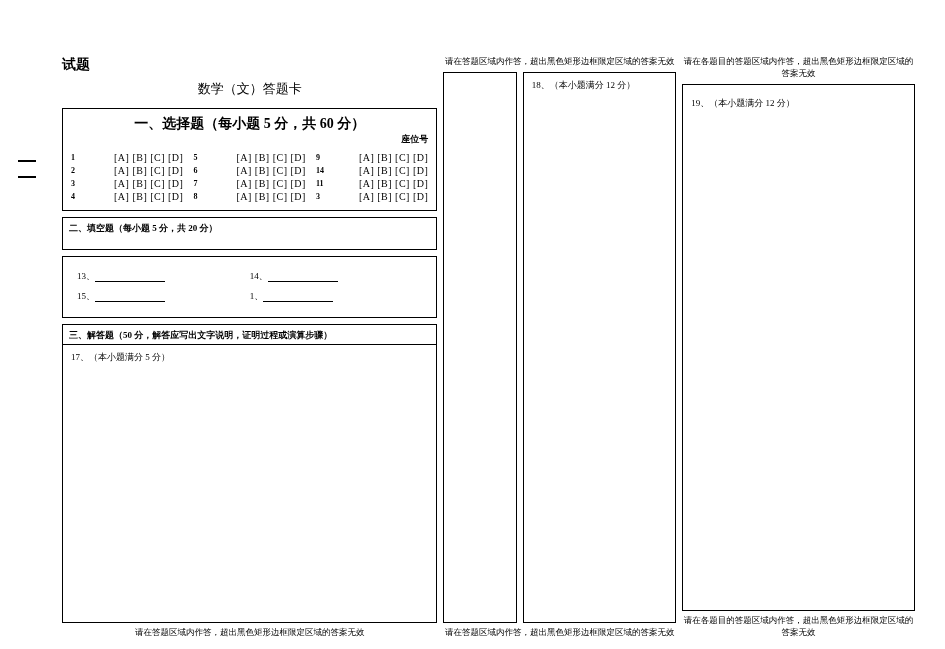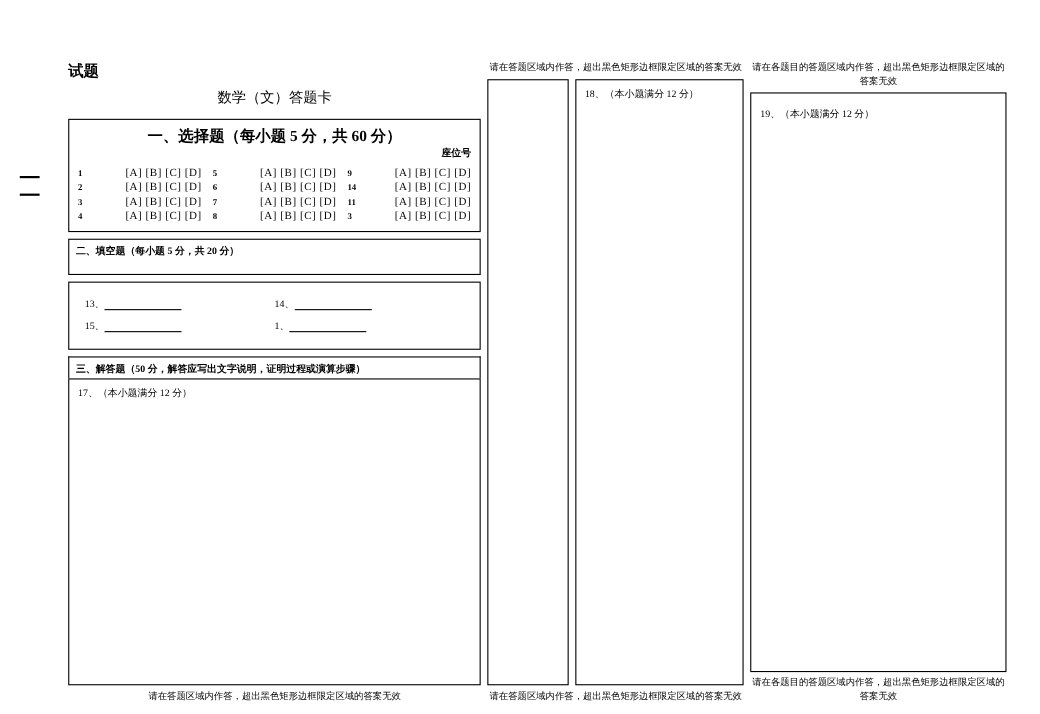--- a/index.html
+++ b/index.html
@@ -216,21 +216,21 @@
         <div class="fill-row">
           <div class="fill-item"><span>15、</span><span class="blank"></span></div>
           <div class="fill-item"><span>1、</span><span class="blank"></span></div>
         </div>
       </div>
     </div>
 
     <div class="bottom-wrap">
       <div class="section3-head">三、解答题（50 分，解答应写出文字说明，证明过程或演算步骤）</div>
       <div class="answer-area-1">
-        <div class="q-label">17、（本小题满分 12 分）</div>
+        <div class="q-label">17、（本小题满分 5 分）</div>
       </div>
     </div>
     <div class="warn-bottom">请在答题区域内作答，超出黑色矩形边框限定区域的答案无效</div>
   </div>
 
   <div class="column col2">
     <div class="warn-top">请在答题区域内作答，超出黑色矩形边框限定区域的答案无效</div>
     <div class="col-stack">
       <div class="col-box-half" style="flex:0.9"></div>
       <div class="col-box-half" style="flex:2.2">

